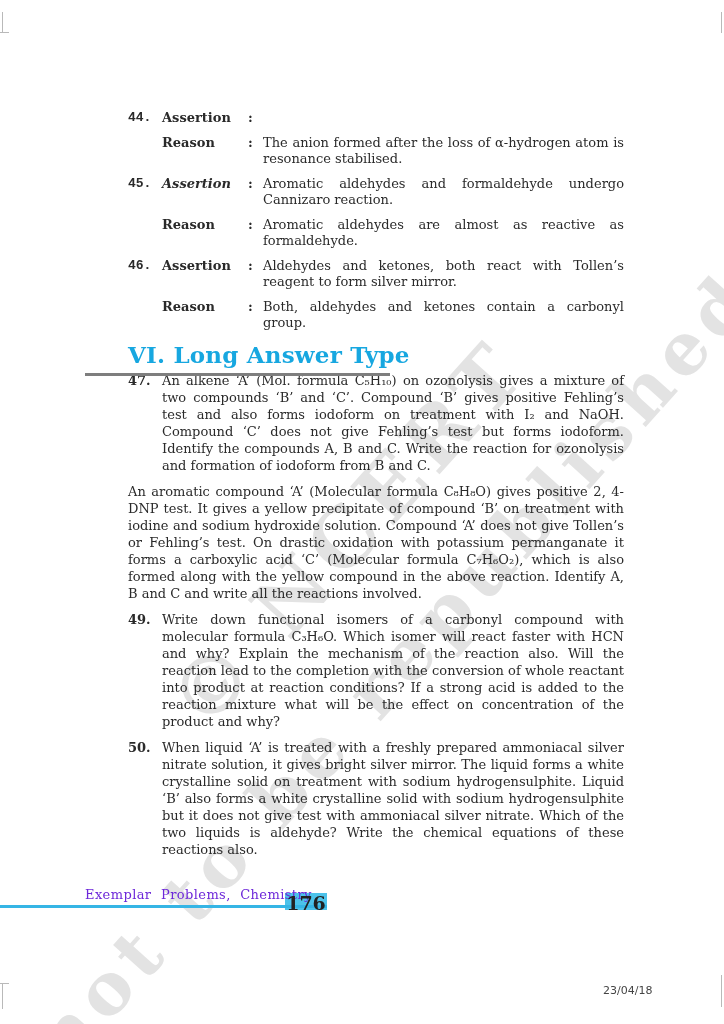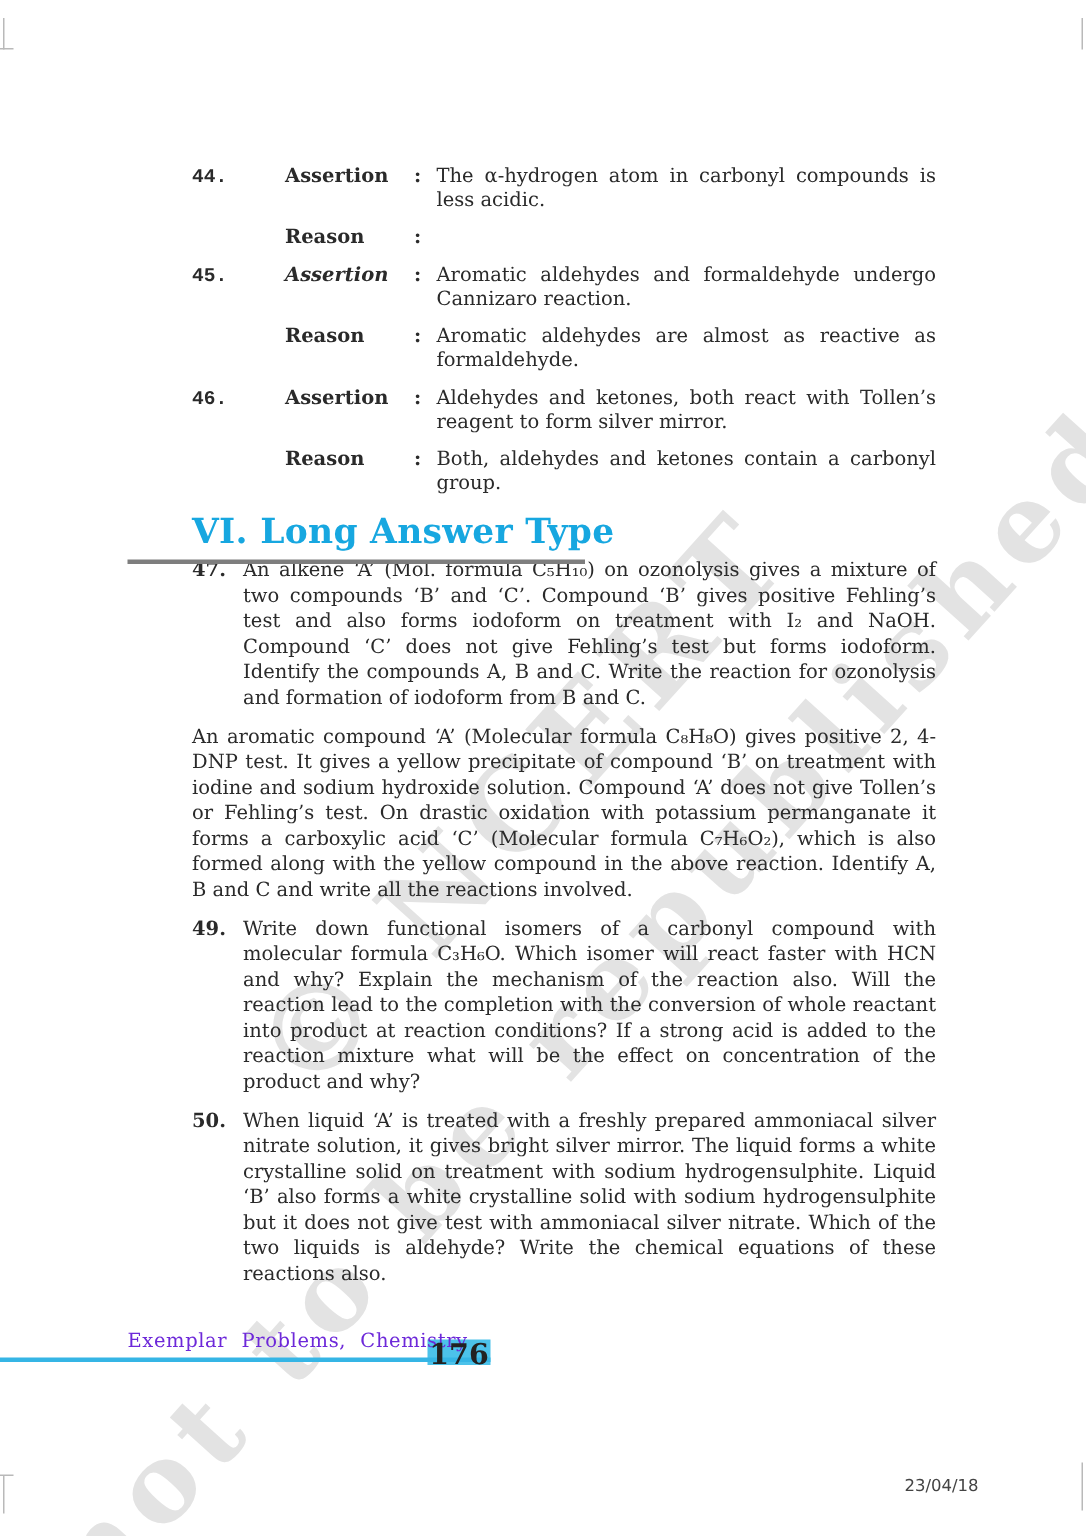--- a/index.html
+++ b/index.html
@@ -44,21 +44,21 @@
     top: 110px;
     width: 496px;
     z-index: 2;
     font-size: 13px;
   }
 
   
   .ar-item { margin-bottom: 0; }
   .ar-row { display: flex; line-height: 16px; margin-bottom: 9px; }
   .ar-num   { width: 34px; font-weight: bold; flex: none; font-family: Liberation Mono, monospace; }
-  .ar-label { width: 86px; font-weight: bold; flex: none; margin-left: 28px; }
+  .ar-label { width: 86px; font-weight: bold; flex: none; }
   .ar-label.it { font-style: italic; }
   .ar-colon { width: 15px; flex: none; font-weight: bold; }
   .ar-text  { flex: 1; text-align: justify; }
 
   
   #section-heading {
     position: relative;
     margin-top: 10px;
     margin-bottom: 3px;
   }
@@ -148,26 +148,26 @@
   <div class="wm" id="wm-line1">© NCERT</div>
   <div class="wm" id="wm-line2">not to be republished</div>
 
   <div id="content">
 
     <div class="ar-item">
       <div class="ar-row">
         <span class="ar-num">44.</span>
         <span class="ar-label">Assertion</span>
         <span class="ar-colon">:</span>
-        <span class="ar-text">The α-hydrogen atom in carbonyl compounds is less acidic.</span>
       </div>
       <div class="ar-row">
         <span class="ar-num"></span>
         <span class="ar-label">Reason</span>
         <span class="ar-colon">:</span>
+        <span class="ar-text">The anion formed after the loss of α-hydrogen atom is resonance stabilised.</span>
       </div>
     </div>
 
     <div class="ar-item">
       <div class="ar-row">
         <span class="ar-num">45.</span>
         <span class="ar-label it">Assertion</span>
         <span class="ar-colon">:</span>
         <span class="ar-text">Aromatic aldehydes and formaldehyde undergo Cannizaro reaction.</span>
       </div>

